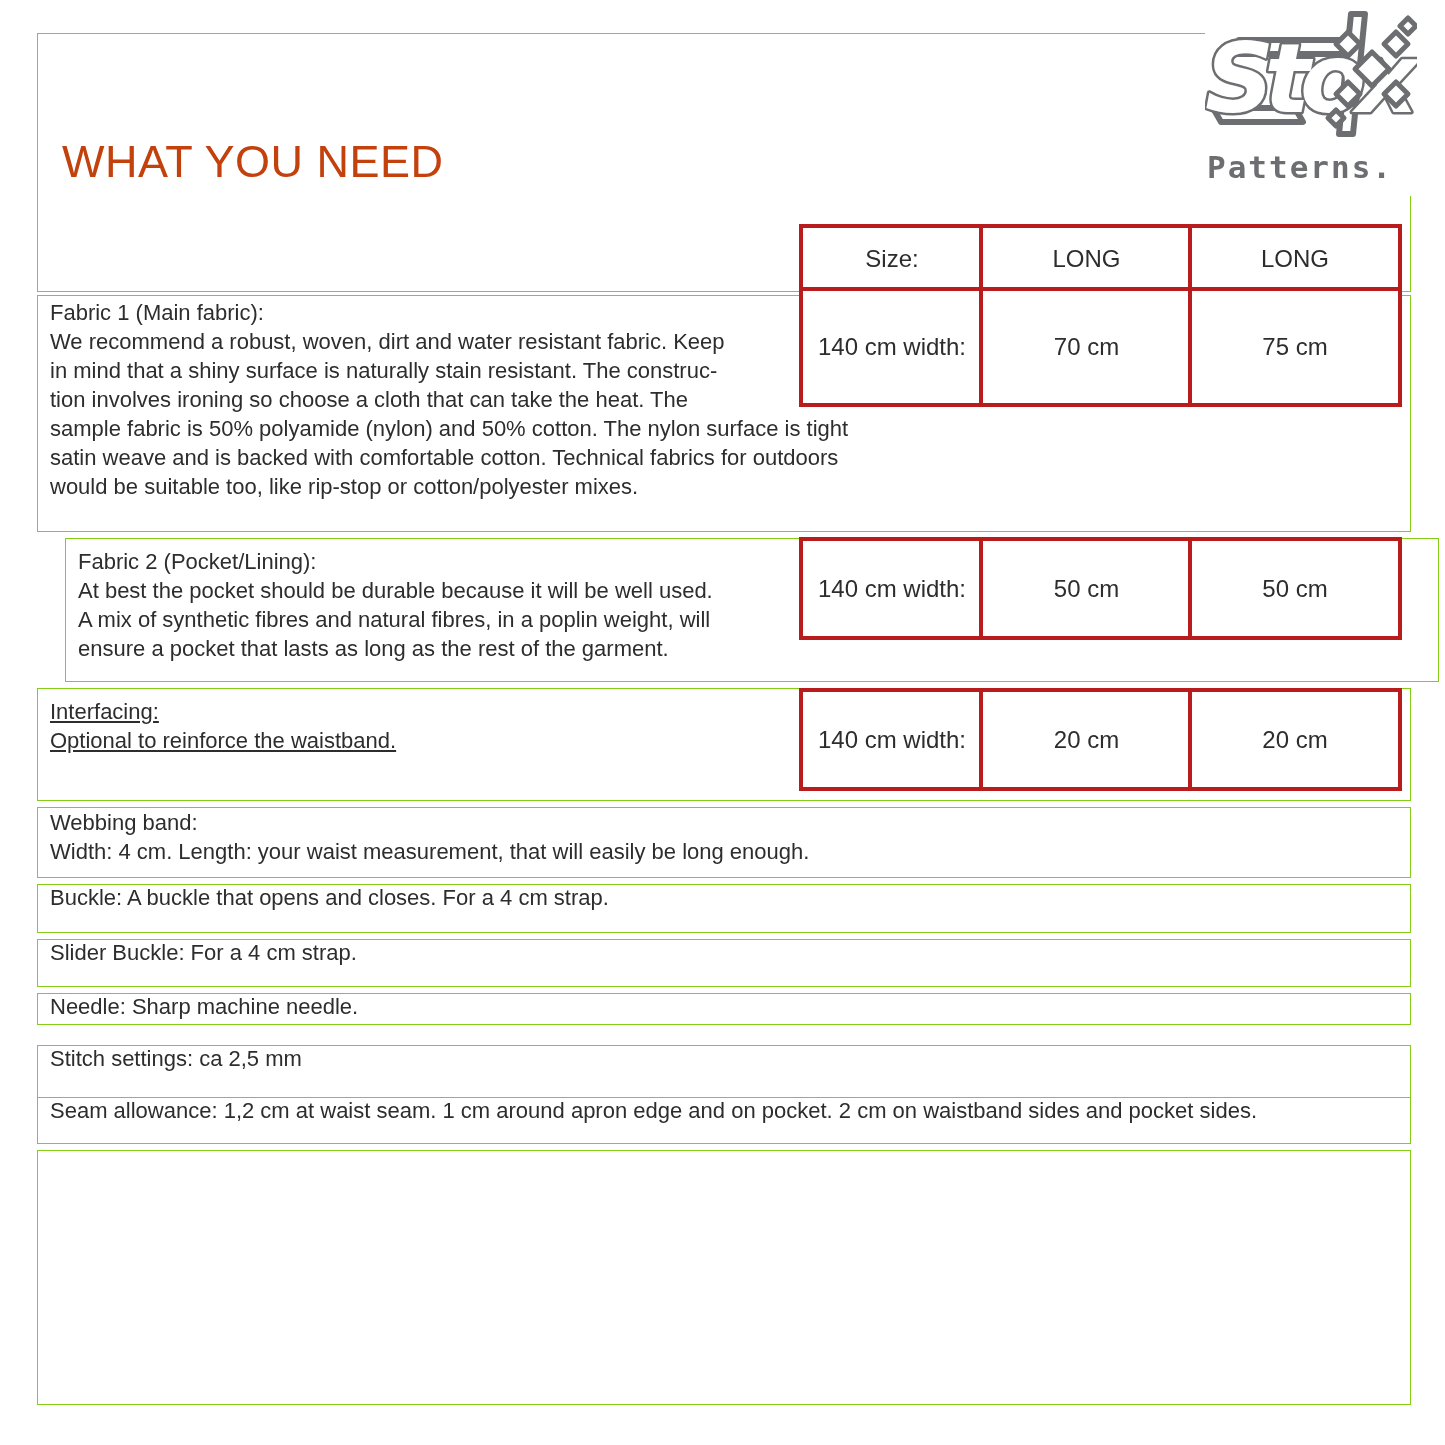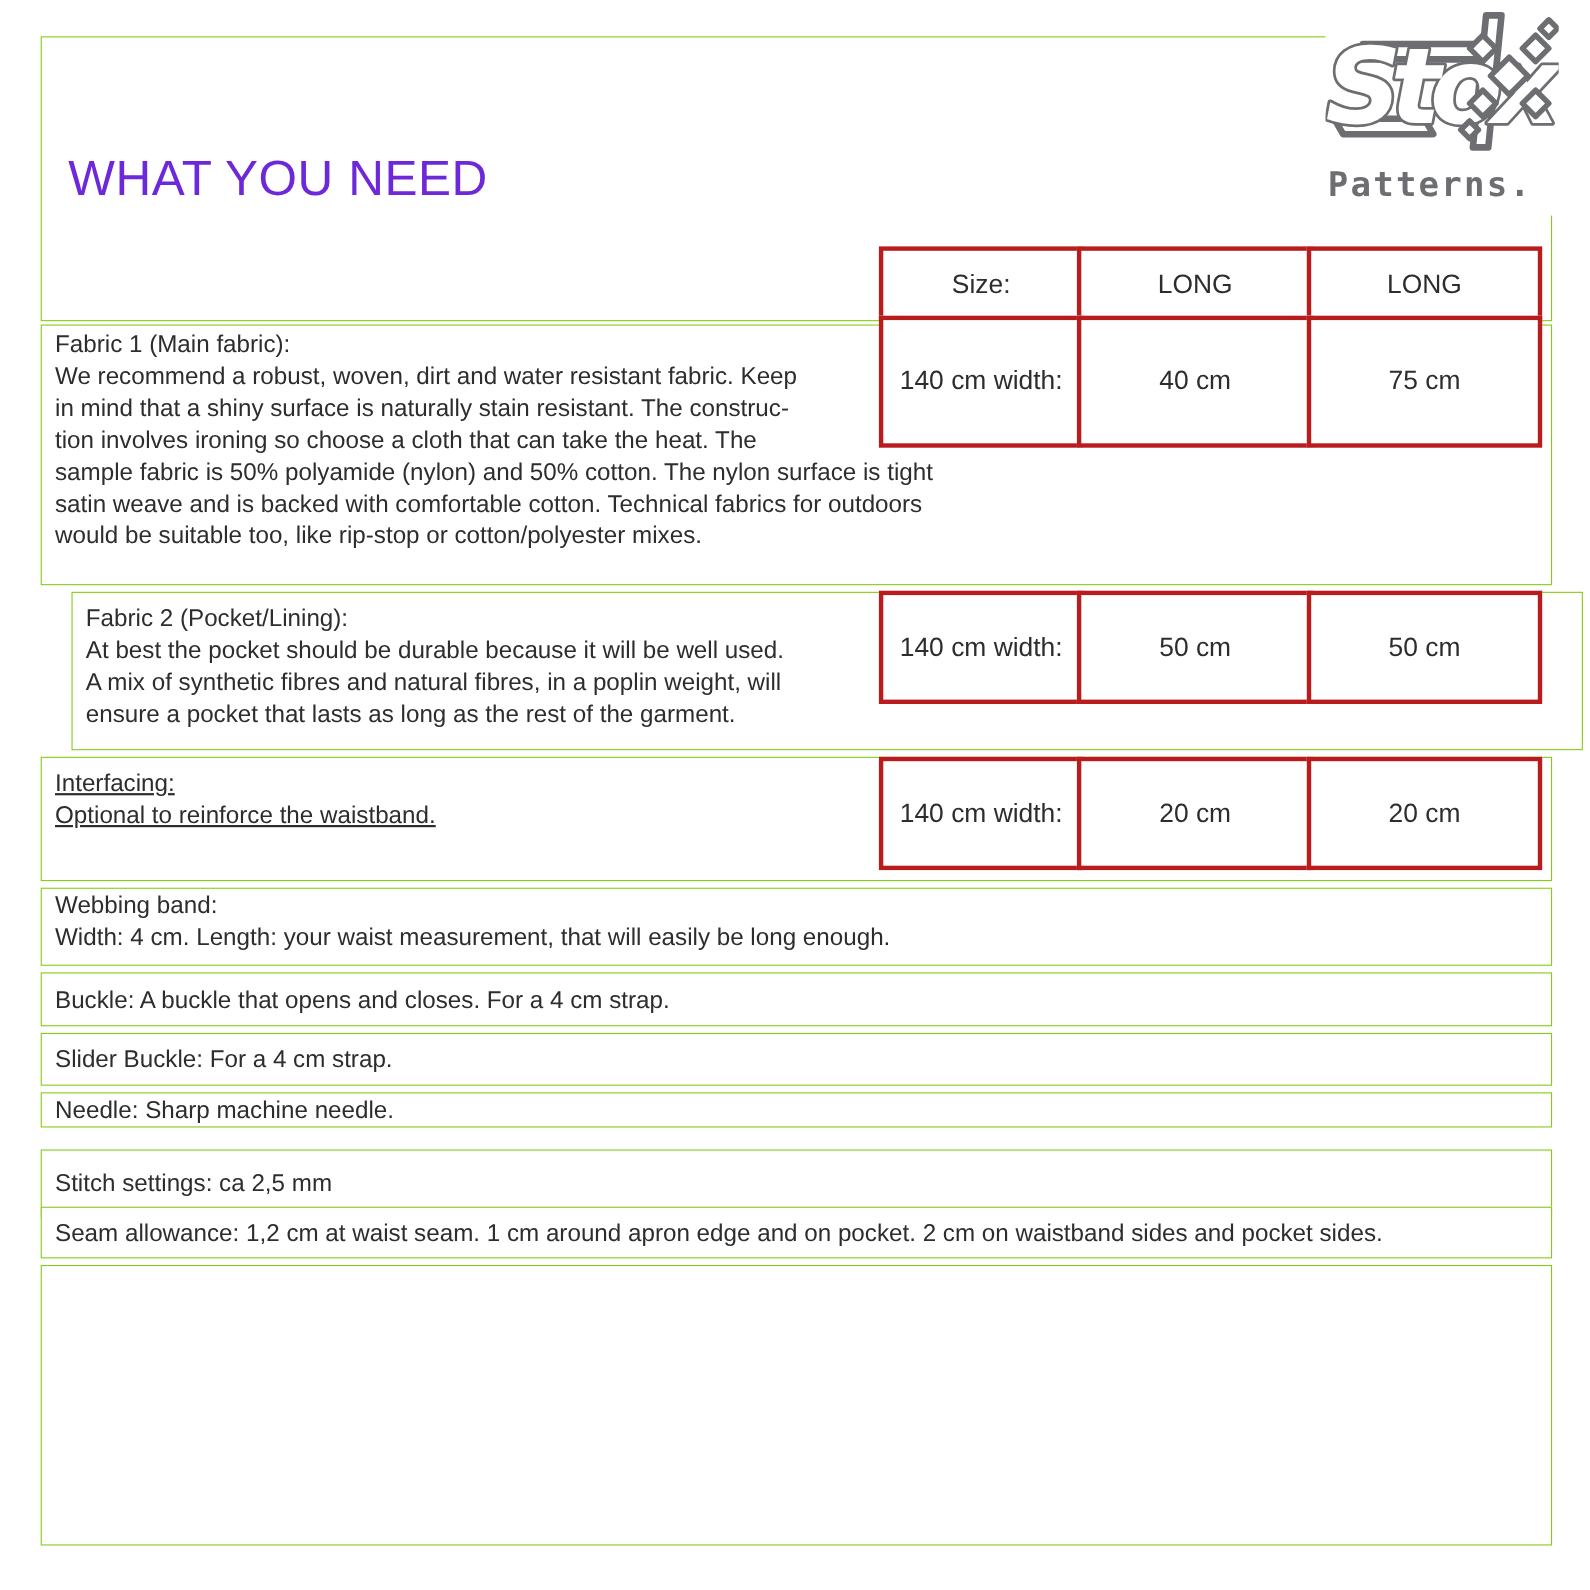--- a/index.html
+++ b/index.html
@@ -13,27 +13,27 @@
     position:absolute; left:37px; width:1374px;
     border:1px solid #84cc16; background:#ffffff;
     box-sizing:border-box;
   }
   .txt {
     white-space:pre-line;
     font-size:22px; line-height:29px;
     padding:2px 12px;
   }
   .single {
-    display:flex; align-items:center;
+    display:flex; 
     font-size:22px; padding-left:12px;
     white-space:nowrap;
   }
   .page-title {
     position:absolute; left:62px; top:136px;
-    font-size:45px; letter-spacing:0.5px; color:#6d28d9;
+    font-size:45px; letter-spacing:0.5px; color:#c2410c;
     z-index:3;
     text-align:center;
   }
   
   .mtable {
     position:absolute; left:799px; width:609px;
     display:flex; z-index:5; box-sizing:border-box;
   }
   .mcell {
     box-sizing:border-box; background:#ffffff;
@@ -108,21 +108,21 @@
 <div class="box" style="top:1150px; height:255px;"></div>
 
 <div class="mtable" style="top:224px; height:69px;">
   <div class="mcell c1">Size:</div>
   <div class="mcell c2">LONG</div>
   <div class="mcell c3">LONG</div>
 </div>
 
 <div class="mtable" style="top:287px; height:120px;">
   <div class="mcell c1">140 cm width:</div>
-  <div class="mcell c2">40 cm</div>
+  <div class="mcell c2">70 cm</div>
   <div class="mcell c3">75 cm</div>
 </div>
 
 <div class="mtable" style="top:537px; height:103px;">
   <div class="mcell c1">140 cm width:</div>
   <div class="mcell c2">50 cm</div>
   <div class="mcell c3">50 cm</div>
 </div>
 
 <div class="mtable" style="top:688px; height:103px;">

